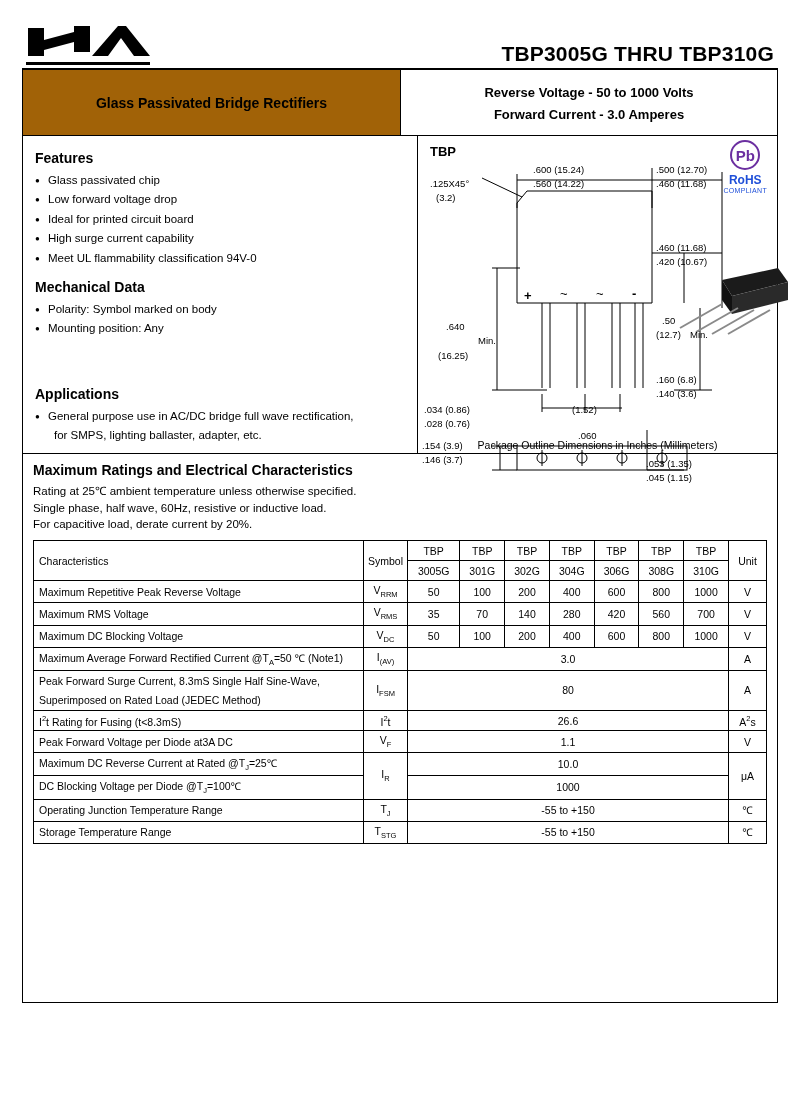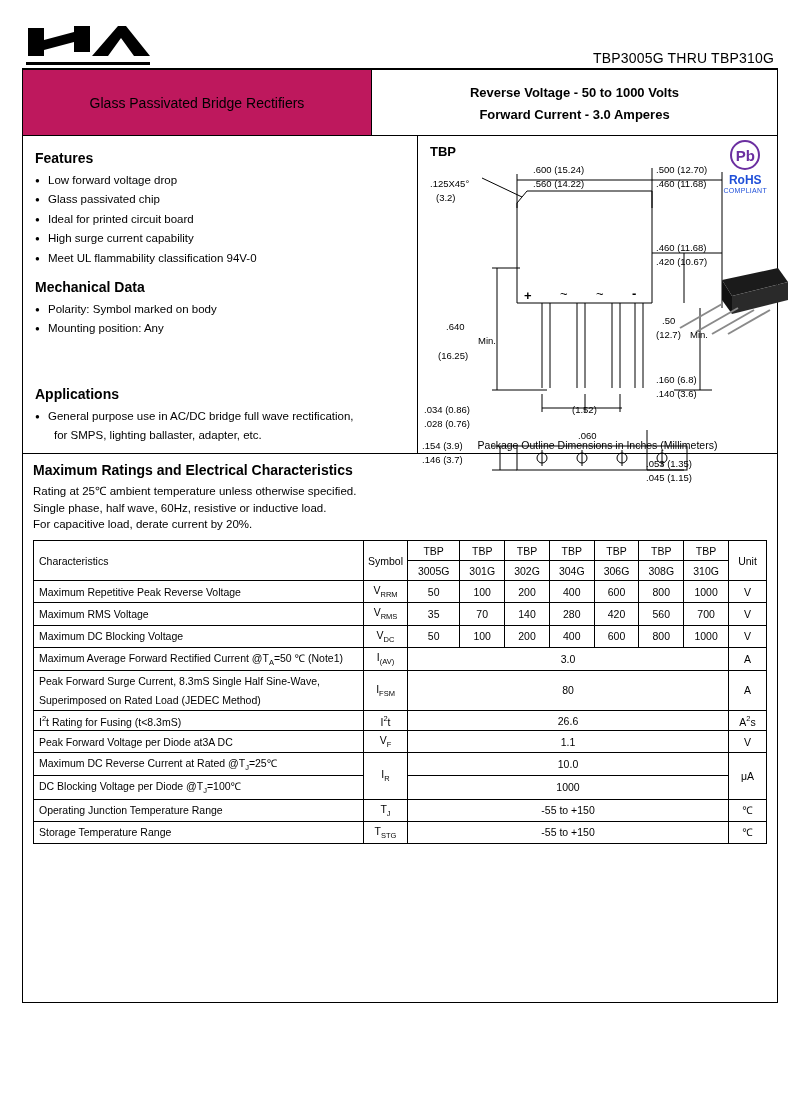--- a/index.html
+++ b/index.html
@@ -10,30 +10,30 @@
     font-family: "Liberation Sans", sans-serif;
     color:#000;
     font-size: 11px;
   }
   .page { position:relative; width:800px; height:1094px; padding: 18px 22px; }
 
   
   .header { display:flex; align-items:flex-end; justify-content:space-between; height:48px; }
   .logo { width:130px; height:44px; position:relative; }
   .logo svg { display:block; }
-  .doc-title { font-size:14px; font-weight:normal; letter-spacing:0.2px; padding-right:4px; }
+  .doc-title { font-size:21px; font-weight:bold; letter-spacing:0.2px; padding-right:4px; }
 
   .hrule { border-top:2px solid #000; margin-top:2px; }
 
   
   .band { display:flex; border:1px solid #000; border-top:none; }
   .band-left {
-    width:348px; background:#be185d; color:#000;
+    width:377px; background:#a16207; color:#000;
     display:flex; align-items:center; justify-content:center;
-    font-size:14px; font-weight:normal; padding:12px 6px;
+    font-size:14px; font-weight:bold; padding:12px 6px;
   }
   .band-right { flex:1; border-left:1px solid #000; padding:8px 0 6px 0; }
   .band-right div { text-align:center; font-size:13px; font-weight:bold; margin:7px 0; }
 
   
   .mid { display:flex; border:1px solid #000; border-top:none; }
   .mid-left { width:395px; border-right:1px solid #000; padding:10px 12px 6px 12px; }
   .mid-right { flex:1; position:relative; padding:6px 8px; }
 
   h2.sec { font-size:14px; font-weight:bold; margin:4px 0 7px 0; }
@@ -97,22 +97,22 @@
       <div>Reverse Voltage  -  50 to 1000 Volts</div>
       <div>Forward Current -  3.0 Amperes</div>
     </div>
   </div>
 
   <div class="mid">
 
     <div class="mid-left">
       <h2 class="sec">Features</h2>
       <ul class="bul">
+        <li>Glass passivated chip</li>
         <li>Low forward voltage drop</li>
-        <li>Glass passivated chip</li>
         <li>Ideal for printed circuit board</li>
         <li>High surge current capability</li>
         <li>Meet UL flammability classification 94V-0</li>
       </ul>
 
       <h2 class="sec" style="margin-top:14px;">Mechanical Data</h2>
       <ul class="bul">
         <li>Polarity: Symbol marked on body</li>
         <li>Mounting position: Any</li>
       </ul>

